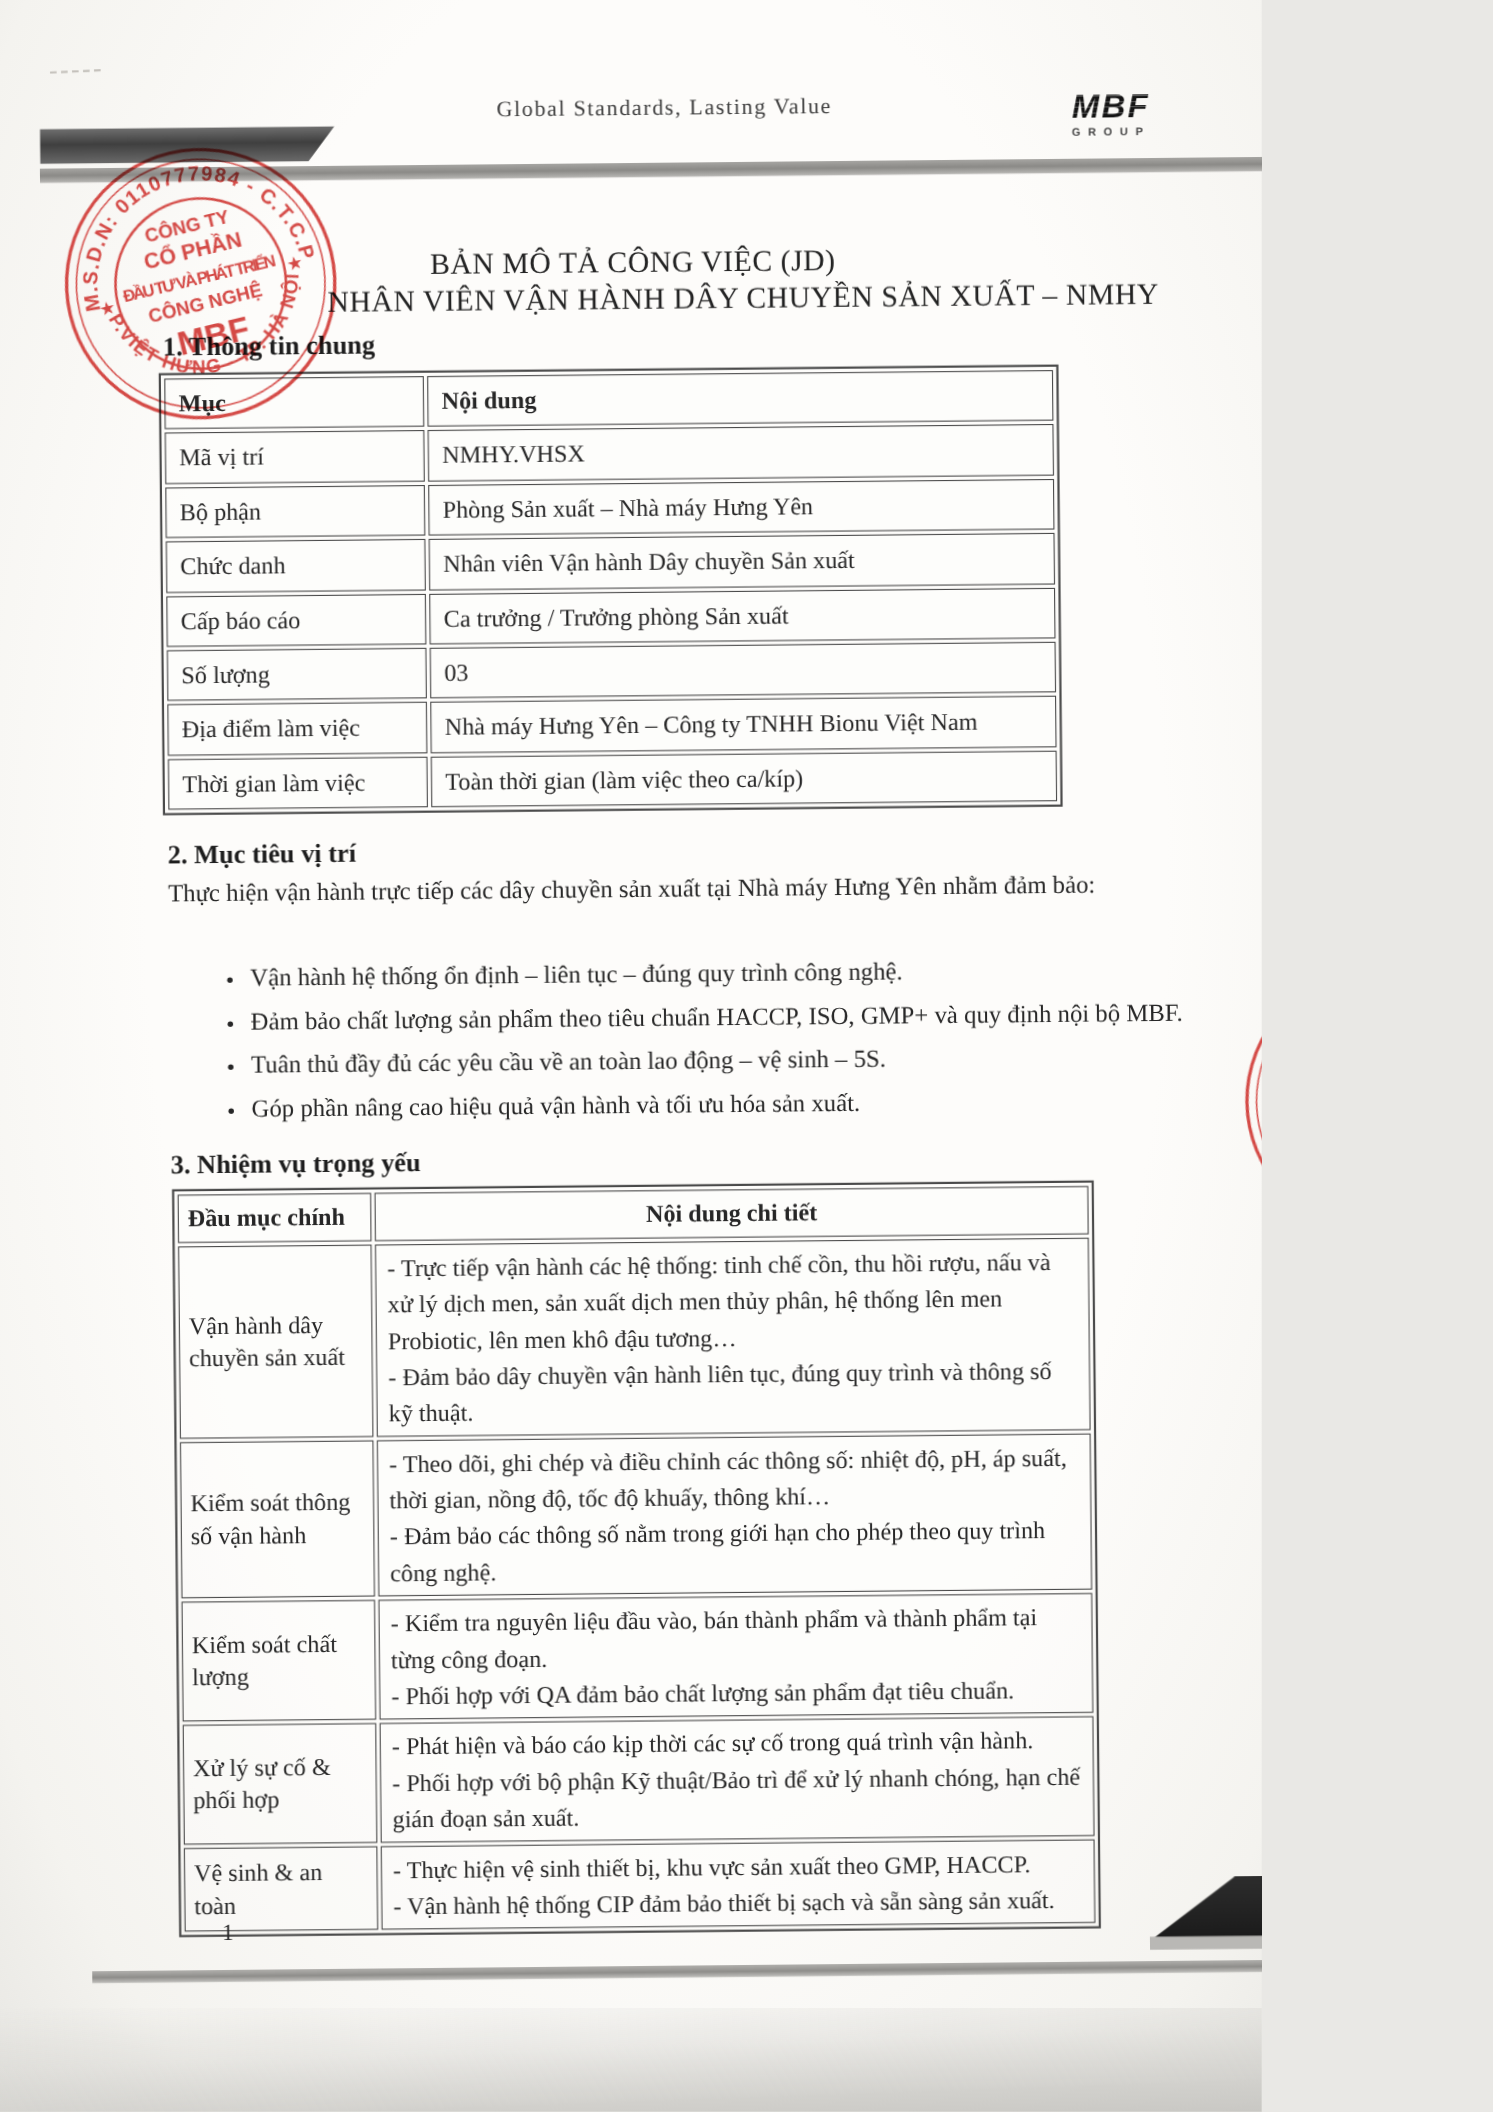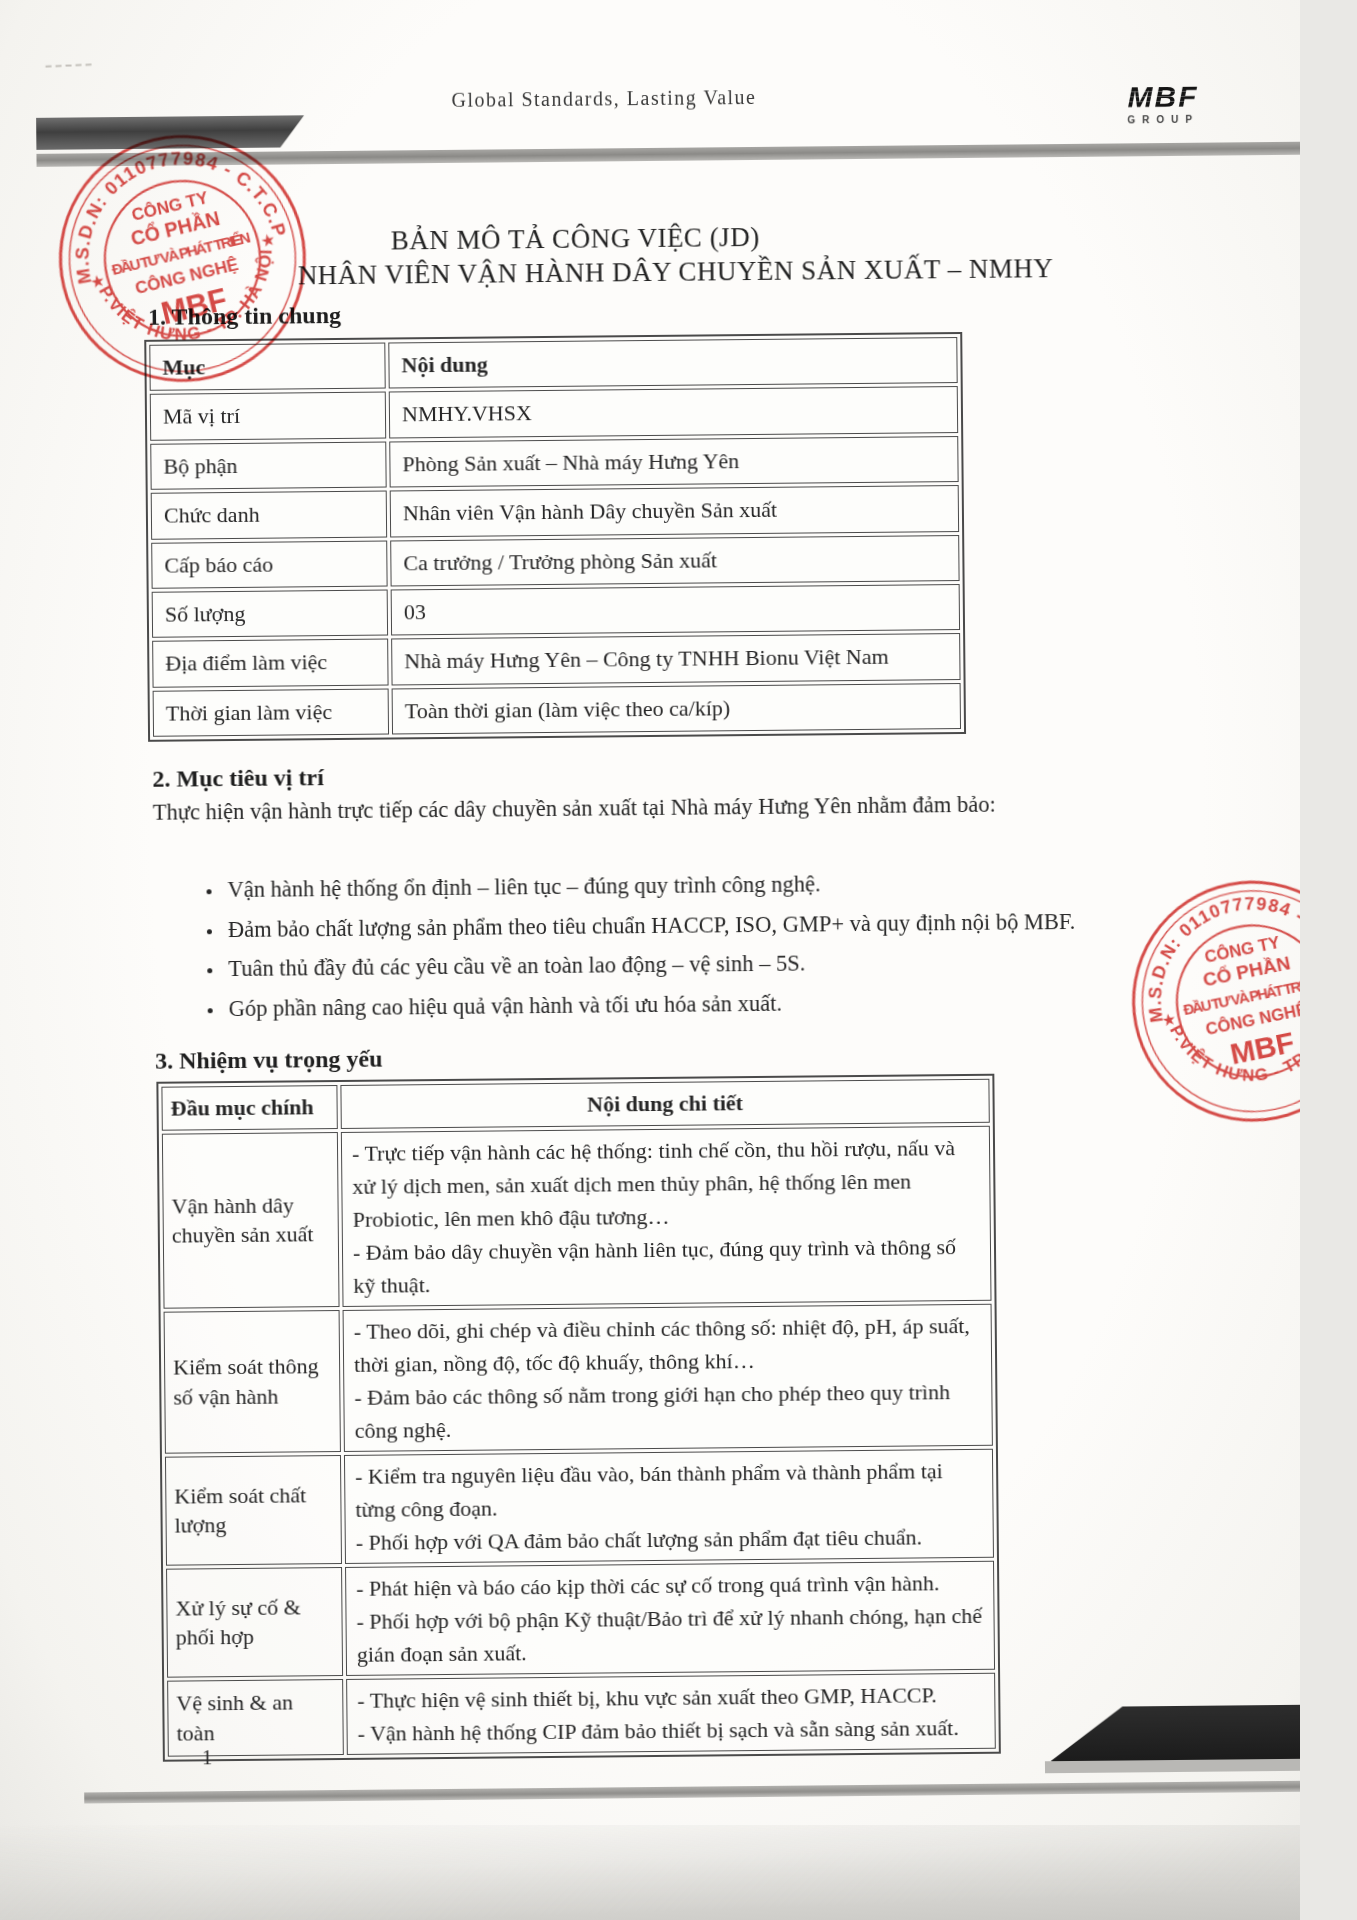--- a/index.html
+++ b/index.html
@@ -1,17 +1,17 @@
 <!DOCTYPE html>
 <html><head>
 <meta charset="utf-8">
 <style>
   html,body{margin:0;padding:0;background:#e9e8e5;}
   .page{
-    position:relative;width:1300px;height:1920px;overflow:hidden;
+    position:relative;width:1147px;height:1920px;overflow:hidden;
     background:
       radial-gradient(ellipse at 52% 42%, #fdfcfa 55%, #f4f3ef 85%, #e8e7e3 100%);
     font-family:"Liberation Serif","DejaVu Serif",serif;
     color:#262626;
   }
   .tilt{position:absolute;inset:0;transform:rotate(-0.55deg);transform-origin:42% 38%;}
 
   
   .pencil{position:absolute;left:52px;top:60px;width:46px;height:6px;
     border-top:2px dashed #b8b5ae;opacity:.8;transform:rotate(-2deg);}

